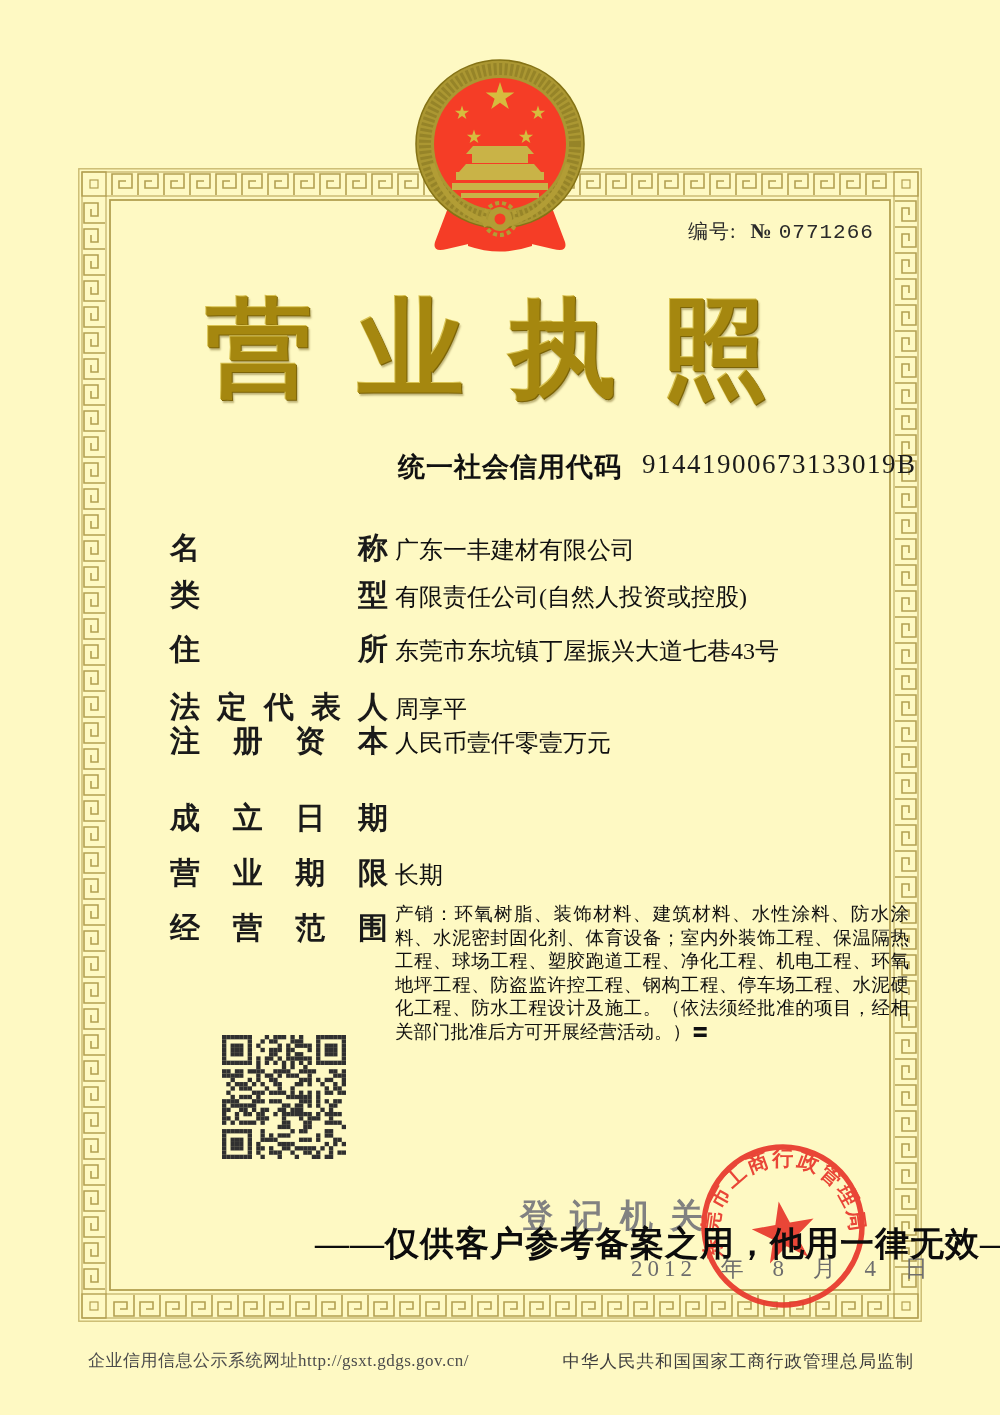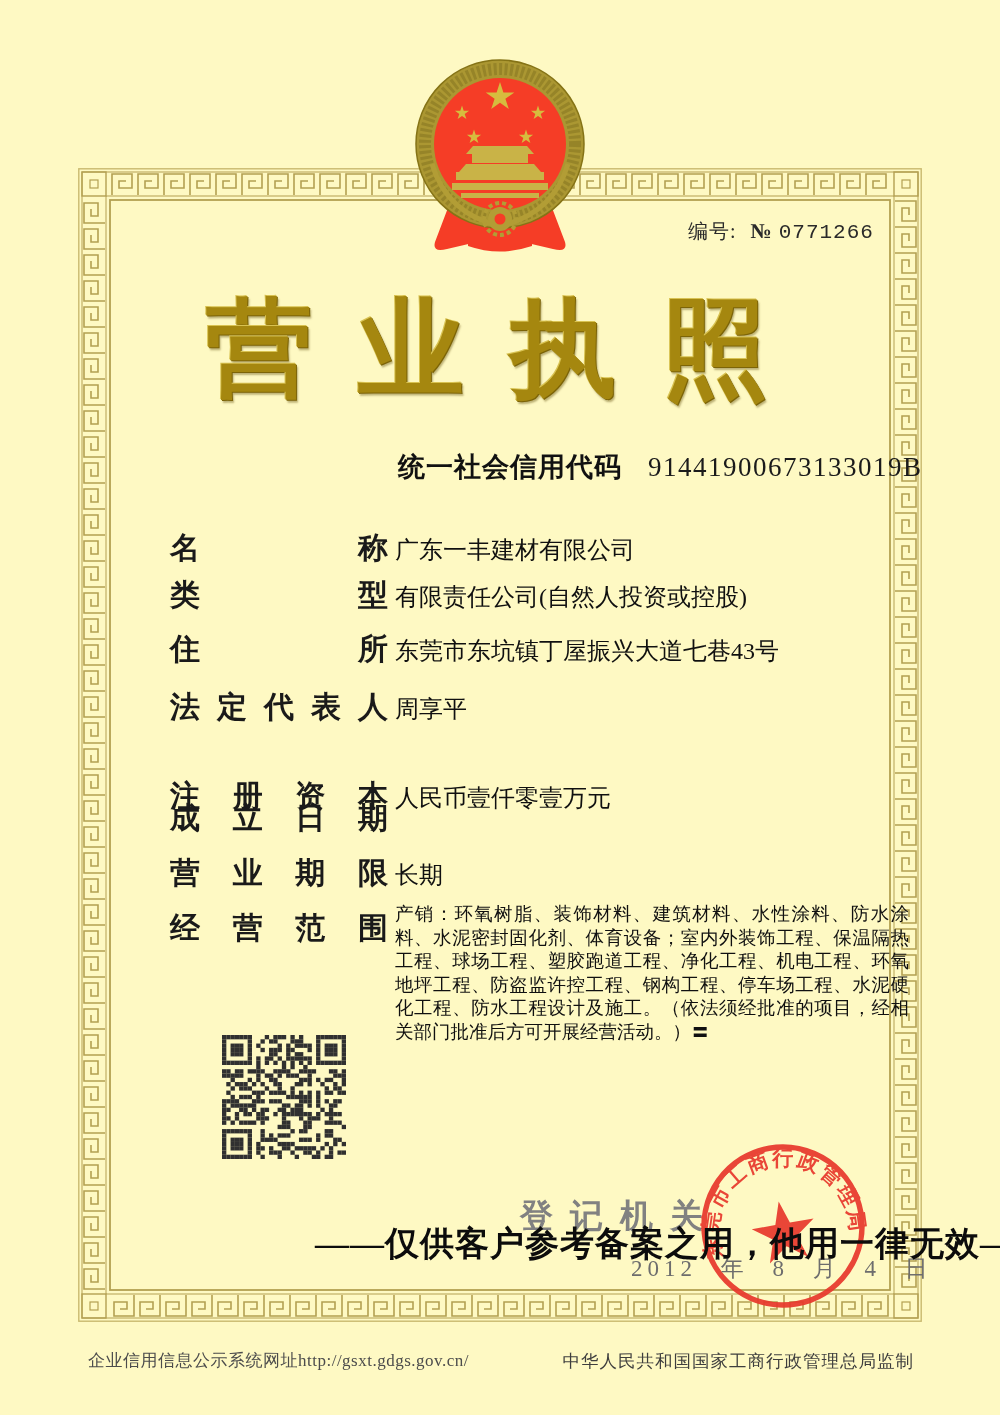--- a/index.html
+++ b/index.html
@@ -18,21 +18,21 @@
   .serial .no-digits{font-family:"Liberation Mono","DejaVu Sans Mono",monospace;font-size:21px;margin-left:6px;}
   
   .title{
     position:absolute;top:278px;left:0;width:100%;text-align:center;z-index:3;
     font-family:"Liberation Sans","DejaVu Sans",sans-serif;font-weight:900;
     font-size:106px;letter-spacing:46px;padding-left:20px;box-sizing:border-box;
     color:#a5870f;
     text-shadow:-1px -1px 0 #d8c251,1px 1px 0 #7c6407,2px 3px 2px rgba(90,70,0,.4);
     white-space:nowrap;
   }
-  .credit{position:absolute;left:398px;top:449px;z-index:3;display:flex;align-items:center;gap:26px;white-space:nowrap;}
+  .credit{position:absolute;left:398px;top:449px;z-index:3;display:flex;align-items:flex-start;gap:20px;white-space:nowrap;}
   .credit-label{font-size:27px;font-weight:bold;letter-spacing:1px;color:#111;}
   .credit-value{font-size:27px;letter-spacing:1.5px;color:#1b1b1b;}
   
   .field-row{position:absolute;left:170px;display:flex;align-items:baseline;z-index:3;}
   .field-label{
     width:218px;flex:0 0 218px;font-size:30px;font-weight:bold;line-height:40px;color:#1a1a1a;
     text-align:justify;text-align-last:justify;
   }
   .field-value{margin-left:7px;font-size:24px;line-height:40px;color:#101010;width:520px;white-space:nowrap;}
   .field-value.scope{
@@ -137,21 +137,21 @@
     <span class="field-value">广东一丰建材有限公司</span>
   </div>
   <div class="field-row" style="top:629px">
     <span class="field-label">住所</span>
     <span class="field-value">东莞市东坑镇丁屋振兴大道七巷43号</span>
   </div>
   <div class="field-row" style="top:687px">
     <span class="field-label">法定代表人</span>
     <span class="field-value">周享平</span>
   </div>
-  <div class="field-row" style="top:776px">
+  <div class="field-row" style="top:721px">
     <span class="field-label">注册资本</span>
     <span class="field-value">人民币壹仟零壹万元</span>
   </div>
   <div class="field-row" style="top:798px">
     <span class="field-label">成立日期</span>
   </div>
   <div class="field-row" style="top:853px">
     <span class="field-label">营业期限</span>
     <span class="field-value">长期</span>
   </div>

